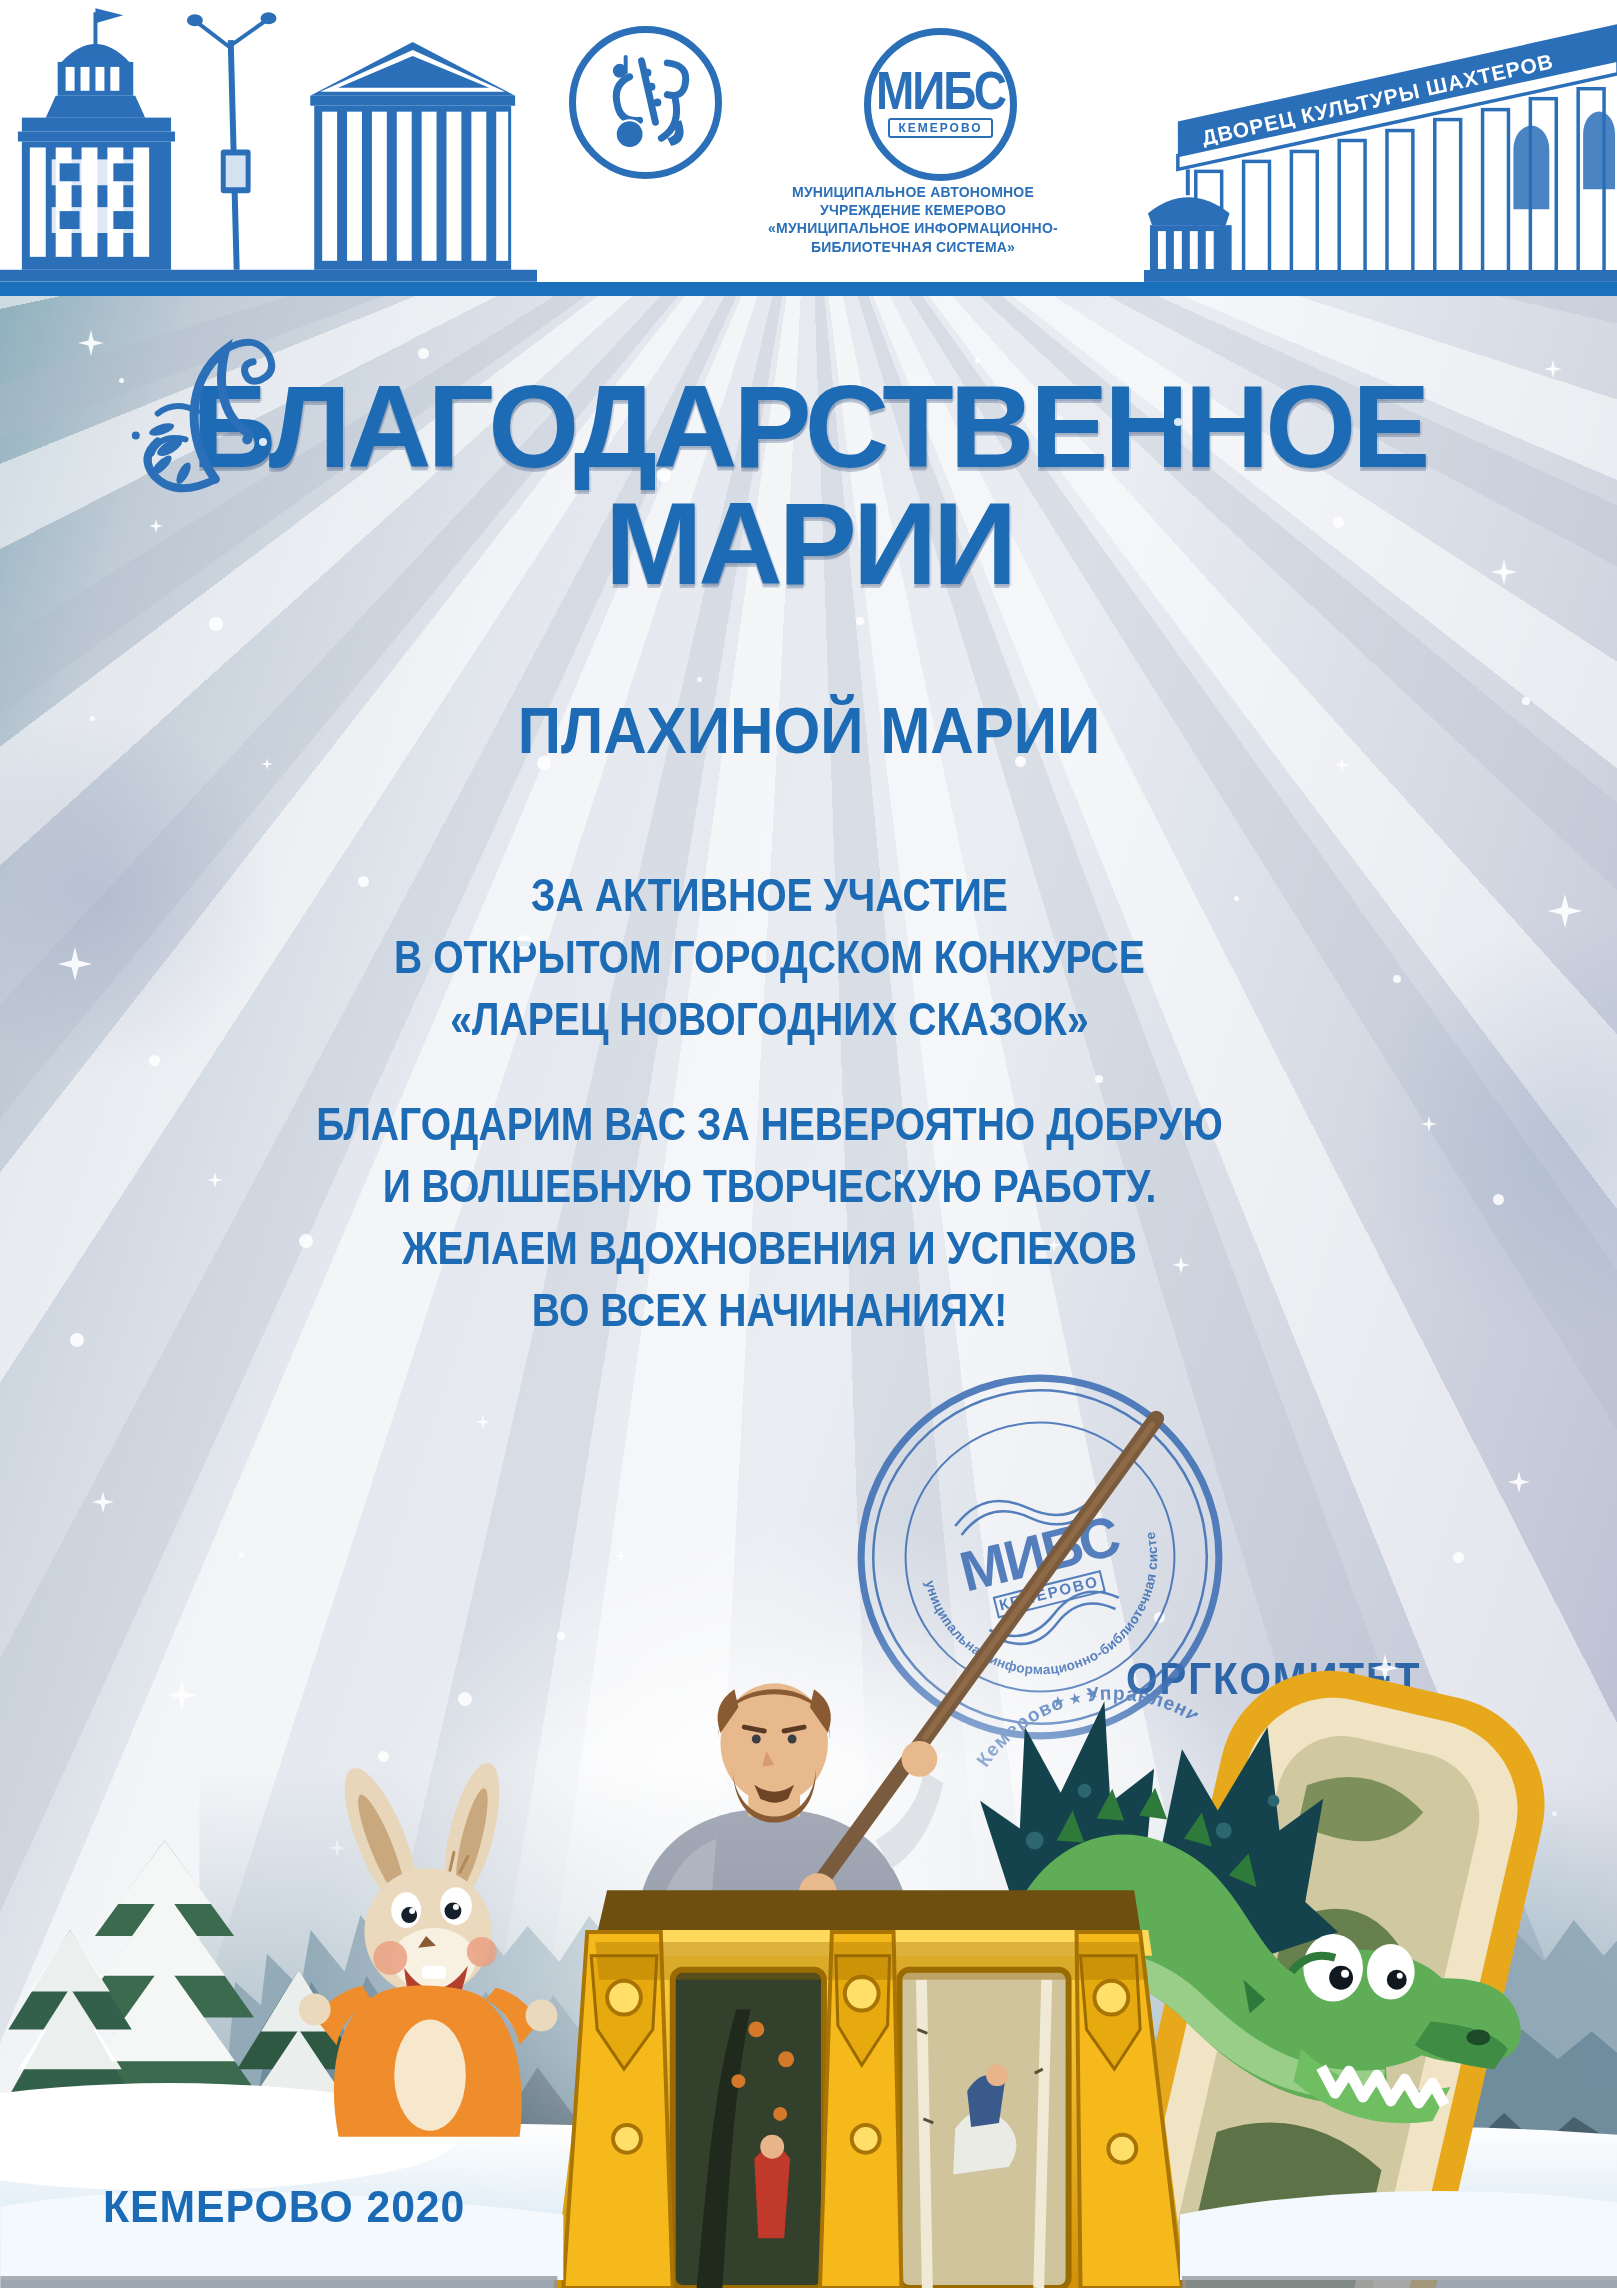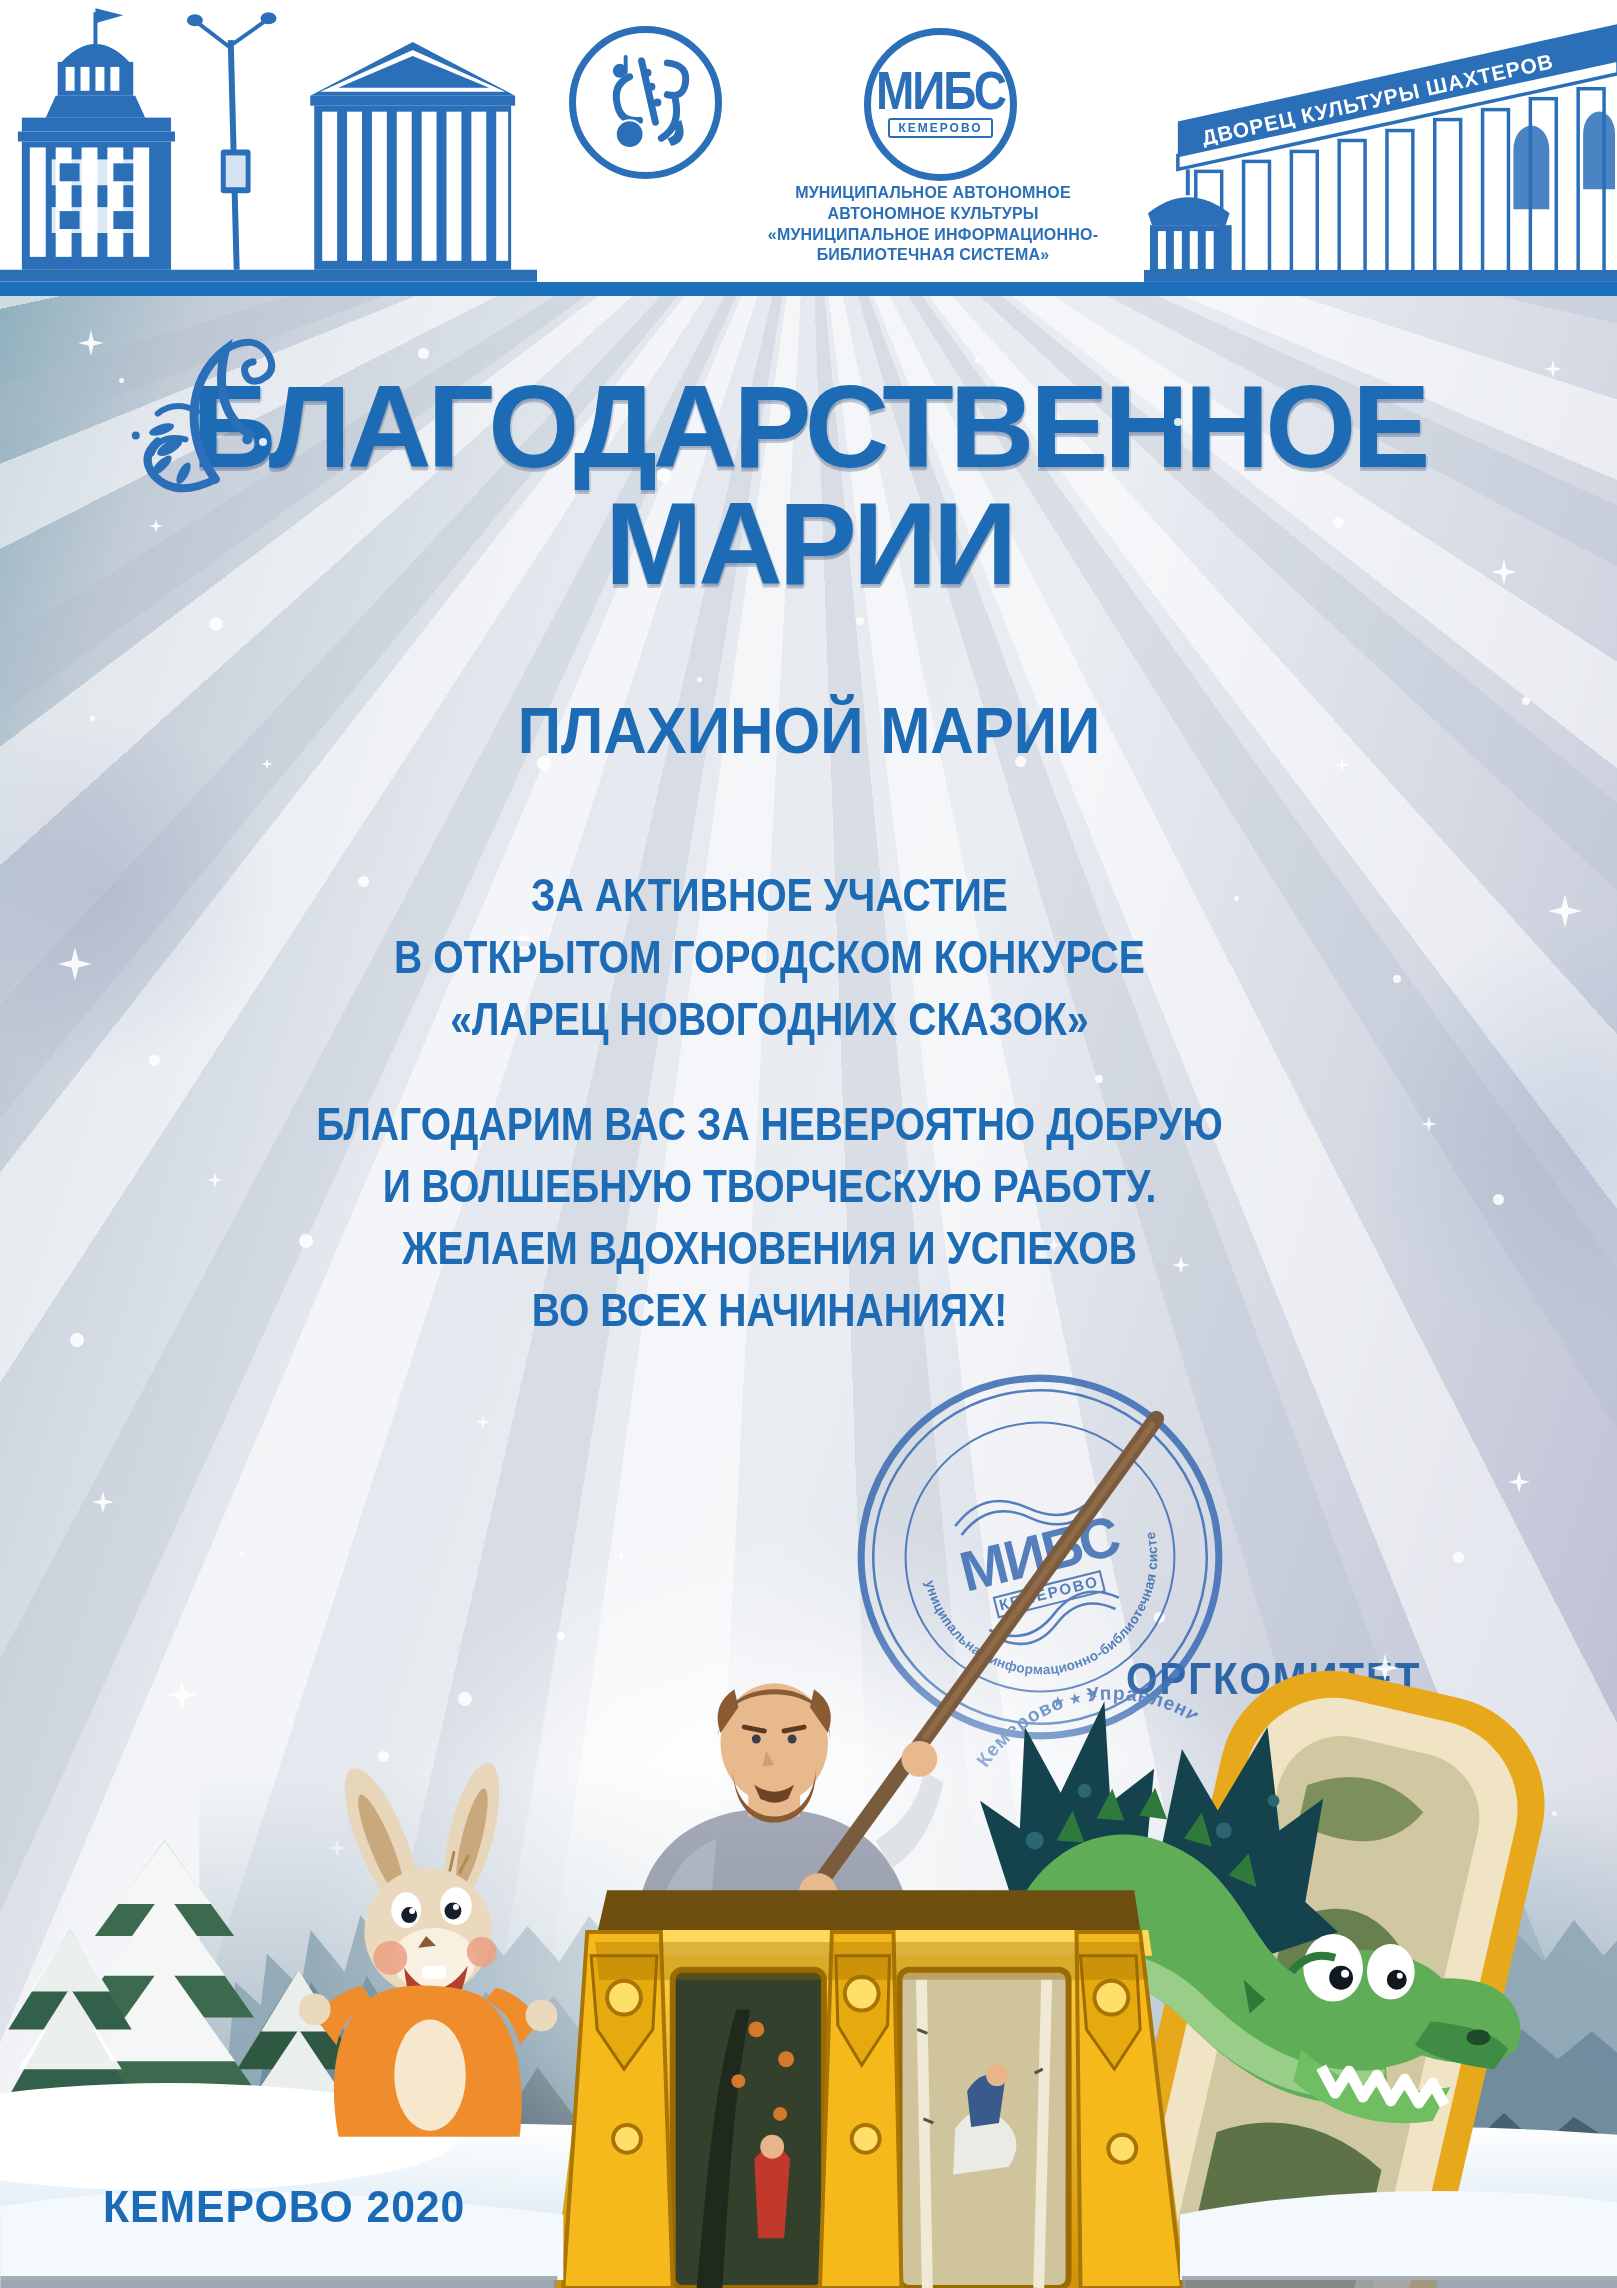--- a/index.html
+++ b/index.html
@@ -235,23 +235,23 @@
           <circle cx="58" cy="26" r="4"></circle>
         <path d="M92 74 q8 22 -10 26 l-4 -8 q12 -2 6 -16 Z"></path>
       </g>
     </svg>
   </div>
 
   <div class="logo-ring" style="left:864px;top:28px;width:139px;height:139px">
     <div class="mibs-txt">МИБС</div>
     <div class="mibs-sub">КЕМЕРОВО</div>
   </div>
-  <div class="org-text" style="left:764px;top:183px;width:338px;font-size:16px">
+  <div class="org-text" style="left:744px;top:183px;width:338px;font-size:14px">
     <div>МУНИЦИПАЛЬНОЕ АВТОНОМНОЕ</div>
-    <div>АВТОНОМНОЕ КУЛЬТУРЫ</div>
+    <div>УЧРЕЖДЕНИЕ КЕМЕРОВО</div>
     <div>«МУНИЦИПАЛЬНОЕ ИНФОРМАЦИОННО-</div>
     <div>БИБЛИОТЕЧНАЯ СИСТЕМА»</div>
   </div>
 </div>
 <div class="blue-bar"></div>
 
 <svg class="swirl" width="249" height="199" viewBox="0 0 250 200">
   <g fill="none" stroke="#2a6fb8" stroke-linecap="round">
     <path d="M150 160 C120 120 120 60 160 30 C150 70 160 100 185 115" stroke-width="9"></path>
     <path d="M160 30 q30 -18 44 6 q8 16 -8 24 q-12 5 -16 -6 q-3 -10 8 -12" stroke-width="7"></path>

